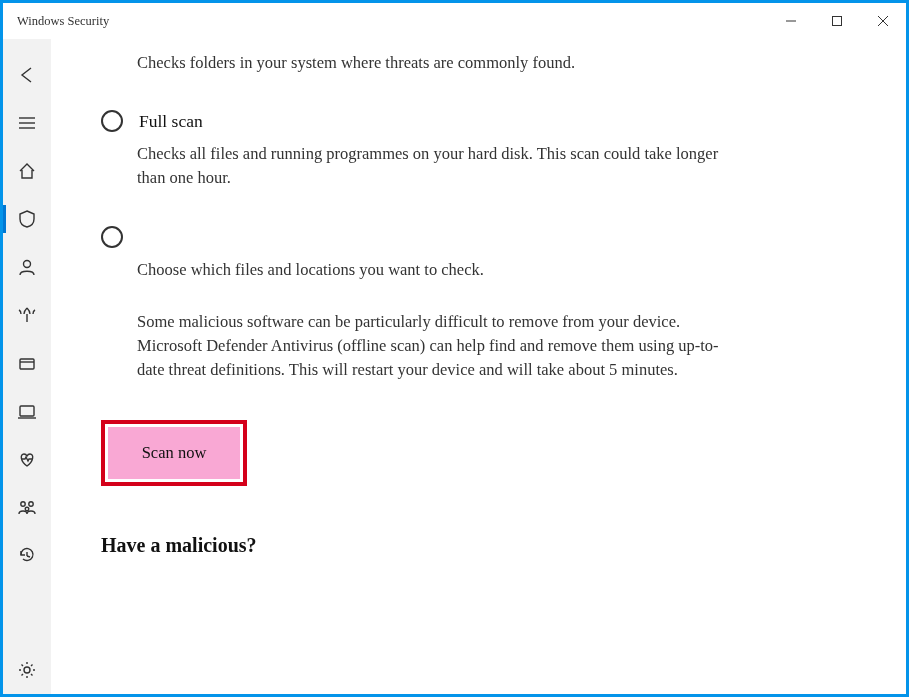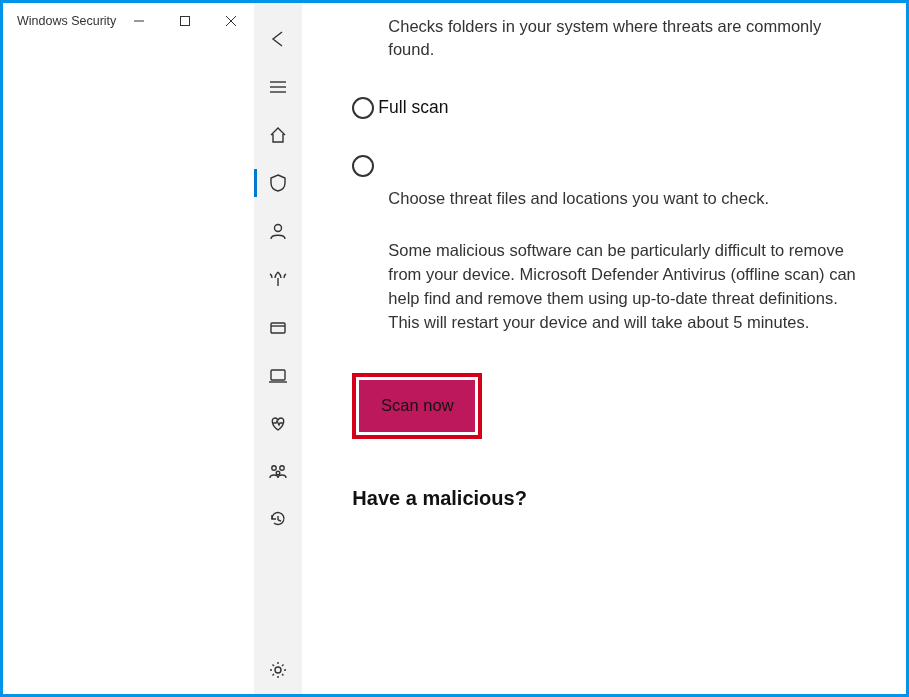--- a/index.html
+++ b/index.html
@@ -8,23 +8,24 @@
     font-family: "Segoe UI", -apple-system, sans-serif;
     font-size: 15px;
     color: #1a1a1a;
     background: #fff;
   }
   .window {
     width: 909px;
     height: 697px;
     border: 3px solid #0394ea;
     display: flex;
-    flex-direction: row;
+    flex-direction: column;
     background: #fff;
     position: relative;
+    font-family: Liberation Serif, serif;
   }
   .titlebar {
     height: 36px;
     display: flex;
     align-items: center;
     padding-left: 14px;
     font-size: 12.5px;
     color: #333;
     background: #fff;
   }
@@ -80,21 +81,22 @@
   .desc-only {
     margin-left: 36px;
     margin-bottom: 34px;
     line-height: 1.4;
   }
   .option {
     margin-bottom: 28px;
   }
   .opt-head {
     display: flex;
-    gap: 4px;
+    align-items: center;
+    gap: 16px;
     margin-bottom: 10px;
     cursor: pointer;
     margin-top: 36px;
   }
   .radio {
     width: 22px;
     height: 22px;
     border: 2px solid #333;
     border-radius: 50%;
     flex-shrink: 0;
@@ -109,23 +111,23 @@
     max-width: 590px;
   }
   .scan-btn-wrap {
     display: inline-block;
     border: 4px solid #d4001a;
     padding: 3px;
     margin-top: 10px;
     margin-bottom: 48px;
   }
   .scan-btn {
-    background: #be185d;
+    background: #f9a8d4;
     border: none;
-    width: 116px;
+    width: 132px;
     height: 52px;
     font-size: 16.5px;
     font-family: inherit;
     color: #111;
     cursor: pointer;
   }
   .question {
     font-size: 20px;
     font-weight: 600;
     color: #111;
@@ -235,27 +237,28 @@
     </div>
 
     <div class="content">
       <div class="desc-only">Checks folders in your system where threats are commonly found.</div>
 
       <div class="option">
         <div class="opt-head">
           <div class="radio"></div>
           <div class="opt-title">Full scan</div>
         </div>
+        <div class="opt-desc">Checks all files and running programmes on your hard disk. This scan could take longer than one hour.</div>
       </div>
 
       <div class="option">
         <div class="opt-head">
           <div class="radio"></div>
         </div>
-        <div class="opt-desc">Choose threat files and locations you want to check.</div>
+        <div class="opt-desc">Choose which files and locations you want to check.</div>
       </div>
 
       <div class="option">
         <div class="opt-desc">Some malicious software can be particularly difficult to remove from your device. Microsoft Defender Antivirus (offline scan) can help find and remove them using up-to-date threat definitions. This will restart your device and will take about 5 minutes.</div>
       </div>
 
       <div class="scan-btn-wrap">
         <button class="scan-btn">Scan now</button>
       </div>
 

